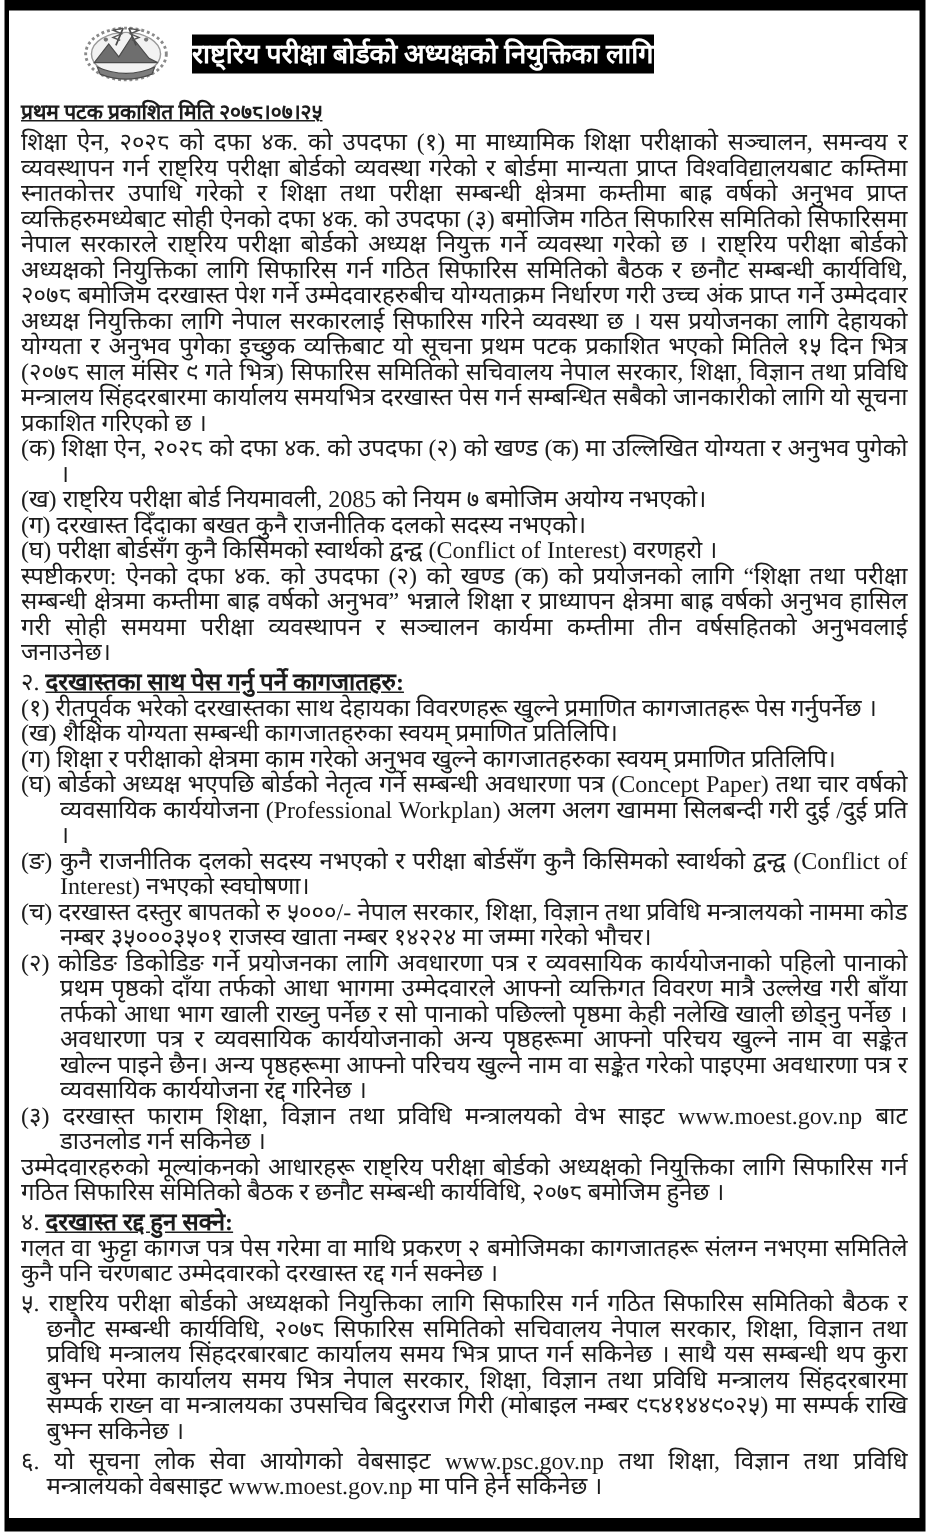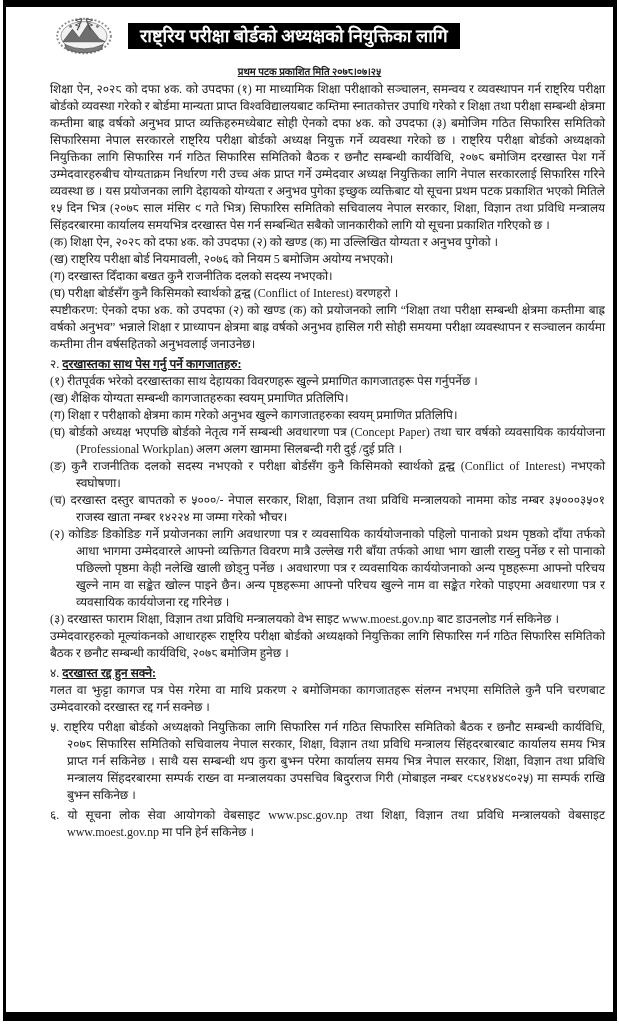--- a/index.html
+++ b/index.html
@@ -16,27 +16,27 @@
     box-sizing:border-box;
     padding:4px 8px 4px 8px;
     overflow:hidden;
   }
   
   .header{display:flex;align-items:center;margin-top:1px;}
   .emblem{flex:0 0 auto;margin-left:38px;width:64px;height:48px;}
   .titles{margin-left:12px;display:flex;flex-direction:column;gap:3px;min-width:0;}
   .title-bar{
     background:#000;color:#fff;font-weight:bold;
-    font-size:18px;line-height:24px;padding:1px 12px;
+    font-size:18px;line-height:24px;padding:1px 0;
     white-space:nowrap;width:fit-content;
   }
-  .pubdate{text-align:center;font-weight:bold;font-size:10px;margin-top:4px;}
+  .pubdate{text-align:left;font-weight:bold;font-size:14px;margin-top:4px;}
   .pubdate .u{font-weight:bold;}
   
-  .bodytext{font-size:12px;line-height:17px;text-align:justify;margin-top:3px;margin-left:36px;}
+  .bodytext{font-size:16px;line-height:17px;text-align:justify;margin-top:3px;}
   .bodytext p{margin:0;}
   .u{text-decoration:underline;}
   .b{font-weight:bold;}
   .sec-head{margin-top:3px !important;}
   .hang26{padding-left:26px;text-indent:-26px;}
   .hang17{padding-left:17px;text-indent:-17px;}
   .sub{margin-left:17px;}
   .indent{margin-left:17px;}
   .expl{margin-left:17px;}
 </style>
@@ -67,21 +67,21 @@
     <div class="pubdate">
       <span class="u">प्रथम पटक प्रकाशित मिति २०७८।०७।२५</span>
     </div>
 
     <div class="bodytext">
 
       <p>शिक्षा ऐन, २०२८ को दफा ४क. को उपदफा (१) मा माध्यामिक शिक्षा परीक्षाको सञ्चालन, समन्वय र व्यवस्थापन गर्न राष्ट्रिय परीक्षा बोर्डको व्यवस्था गरेको र बोर्डमा मान्यता प्राप्त विश्वविद्यालयबाट कम्तिमा स्नातकोत्तर उपाधि गरेको र शिक्षा तथा परीक्षा सम्बन्धी क्षेत्रमा कम्तीमा बाह्र वर्षको अनुभव प्राप्त व्यक्तिहरुमध्येबाट सोही ऐनको दफा ४क. को उपदफा (३)  बमोजिम गठित सिफारिस समितिको सिफारिसमा नेपाल सरकारले राष्ट्रिय परीक्षा बोर्डको अध्यक्ष नियुक्त गर्ने व्यवस्था गरेको छ । राष्ट्रिय परीक्षा बोर्डको अध्यक्षको नियुक्तिका लागि सिफारिस गर्न गठित सिफारिस समितिको बैठक र छनौट सम्बन्धी कार्यविधि, २०७८ बमोजिम दरखास्त पेश गर्ने उम्मेदवारहरुबीच योग्यताक्रम निर्धारण गरी उच्च अंक प्राप्त गर्ने उम्मेदवार अध्यक्ष नियुक्तिका लागि नेपाल सरकारलाई सिफारिस गरिने व्यवस्था छ । यस प्रयोजनका लागि देहायको योग्यता र अनुभव पुगेका इच्छुक व्यक्तिबाट यो सूचना प्रथम पटक प्रकाशित भएको मितिले १५ दिन भित्र (२०७८ साल मंसिर ९ गते भित्र) सिफारिस समितिको सचिवालय नेपाल सरकार, शिक्षा,  विज्ञान तथा प्रविधि मन्त्रालय सिंहदरबारमा कार्यालय समयभित्र दरखास्त पेस गर्न सम्बन्धित सबैको जानकारीको लागि यो सूचना प्रकाशित गरिएको छ ।</p>
 
 
       <p class="hang26"><span>(क)</span> <span>शिक्षा ऐन, २०२८ को दफा ४क. को उपदफा (२) को खण्ड (क) मा  उल्लिखित योग्यता र अनुभव पुगेको ।</span></p>
-      <p class="hang26"><span>(ख)</span> <span>राष्ट्रिय परीक्षा बोर्ड नियमावली, २०७६ को नियम 5 बमोजिम अयोग्य नभएको।</span></p>
+      <p class="hang26"><span>(ख)</span> <span>राष्ट्रिय परीक्षा बोर्ड नियमावली, 2085 को नियम ७ बमोजिम अयोग्य नभएको।</span></p>
       <p class="hang26"><span>(ग)</span> <span>दरखास्त दिँदाका बखत कुनै राजनीतिक दलको सदस्य नभएको।</span></p>
       <p class="hang26"><span>(घ)</span> <span>परीक्षा बोर्डसँग कुनै किसिमको स्वार्थको द्वन्द्व (Conflict of Interest) वरणहरो ।</span></p>
 
       <p class="expl">स्पष्टीकरण: ऐनको दफा ४क. को उपदफा (२) को खण्ड (क) को प्रयोजनको लागि “शिक्षा तथा परीक्षा सम्बन्धी क्षेत्रमा कम्तीमा बाह्र वर्षको अनुभव” भन्नाले शिक्षा र प्राध्यापन क्षेत्रमा बाह्र वर्षको अनुभव हासिल गरी सोही समयमा परीक्षा व्यवस्थापन र सञ्चालन कार्यमा कम्तीमा तीन वर्षसहितको अनुभवलाई जनाउनेछ।</p>
 
       <p class="sec-head"><span>२.</span> <span class="u b">दरखास्तका साथ पेस गर्नु पर्ने कागजातहरु:</span></p>
 
       <p class="hang26"><span>(१)</span> <span>रीतपूर्वक भरेको दरखास्तका साथ देहायका विवरणहरू खुल्ने प्रमाणित कागजातहरू पेस गर्नुपर्नेछ ।</span></p>
 
       <p class="hang26 sub"><span>(ख)</span> <span>शैक्षिक योग्यता सम्बन्धी कागजातहरुका स्वयम् प्रमाणित प्रतिलिपि।</span></p>

